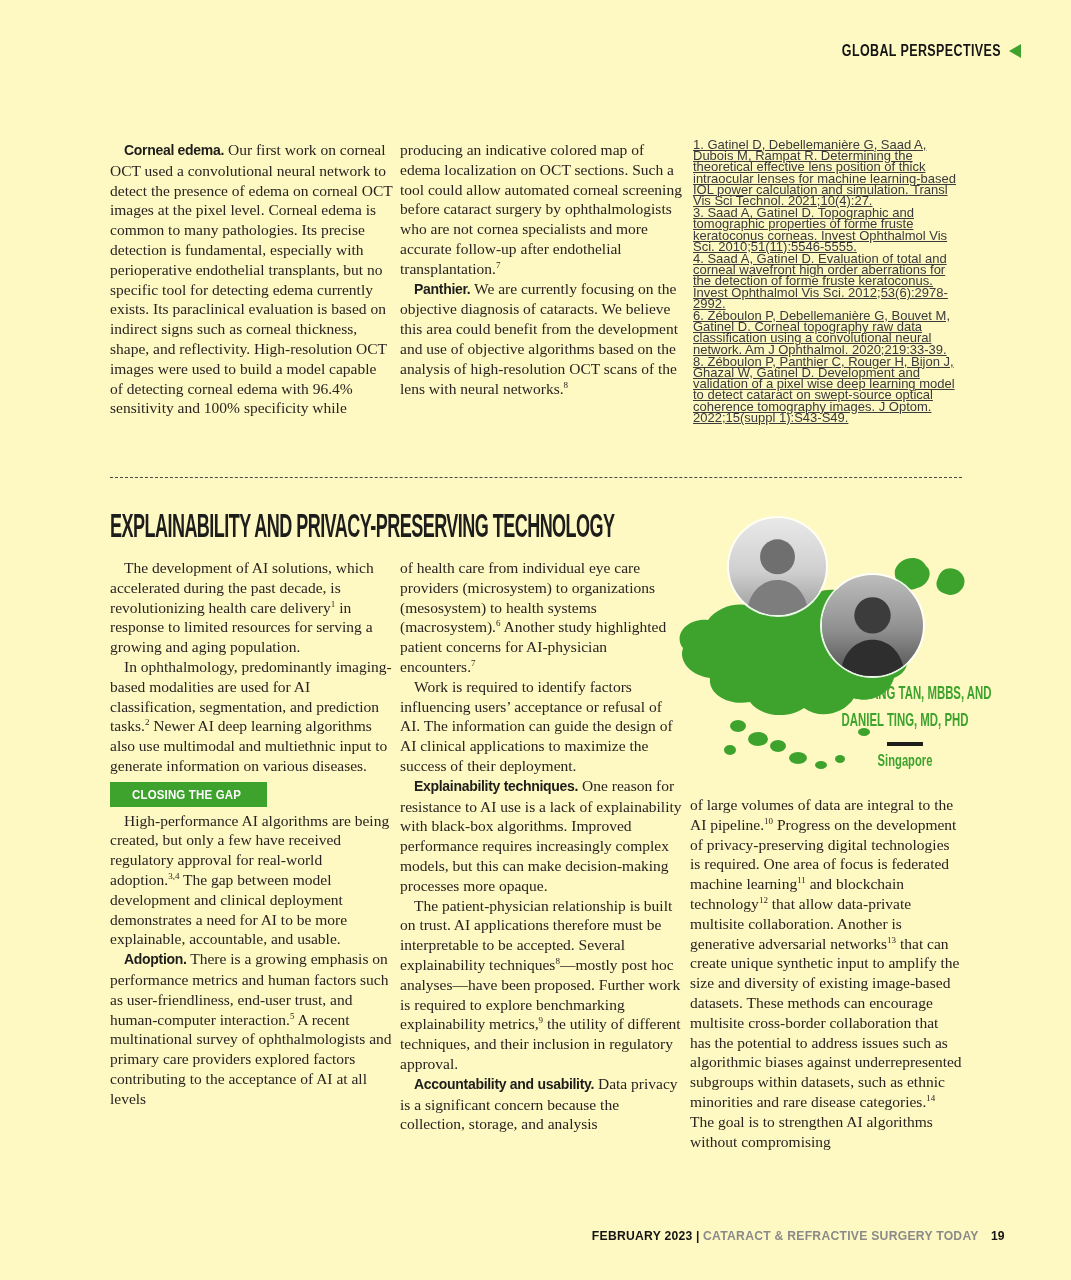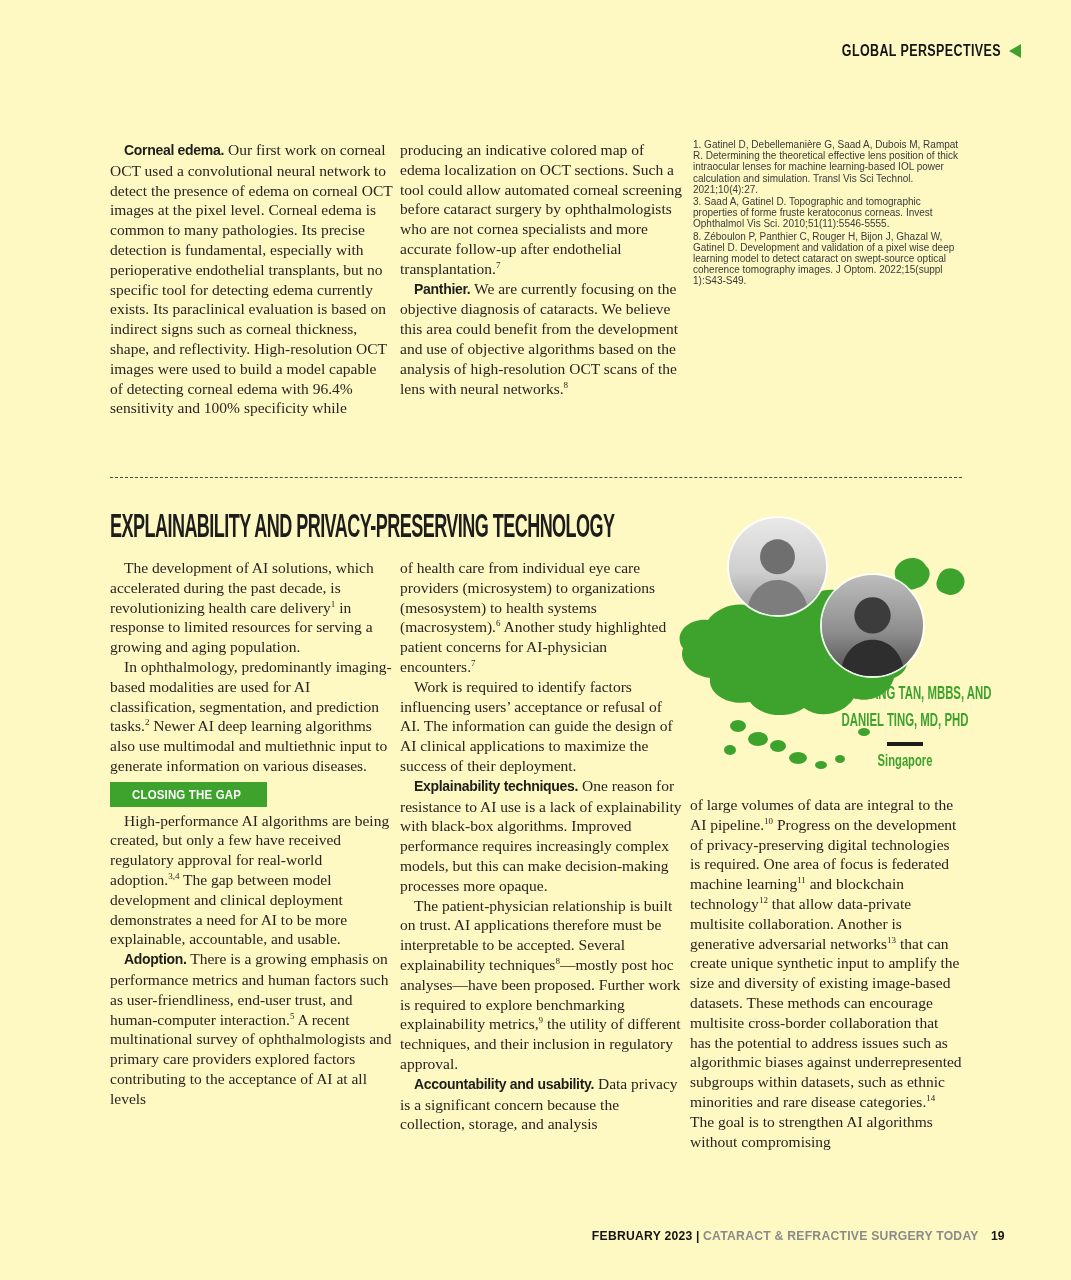--- a/index.html
+++ b/index.html
@@ -28,21 +28,21 @@
   .para{margin:0;}
   .para.ind{text-indent:14px;}
   .runin{
     font-family:"Liberation Sans", sans-serif; font-weight:bold;
     font-size:14px; letter-spacing:-.3px; color:#1d1d1b;
   }
   sup{font-size:9px; line-height:0;}
   
   .refs{position:absolute; left:693px; top:139px; width:268px;
     font-family:"Liberation Sans", sans-serif;
-    font-size:10px; line-height:11.2px; color:#3a3a3a;}
+    font-size:13px; line-height:11.2px; color:#3a3a3a;text-decoration:underline;}
   .refs .ref{margin:0 0 1px 0;}
   
   .dash-divider{position:absolute; left:110px; top:477px; width:852px; border-top:1.5px dashed #4a4a4a;}
   
   .art-title{
     position:absolute; left:110px; top:506px; white-space:nowrap;
     font-family:"Liberation Sans", sans-serif; font-weight:bold;
     font-size:34px; letter-spacing:-1px; color:#1d1d1b;
     transform:scaleX(.53); transform-origin:left center;
   }
@@ -98,20 +98,22 @@
   </div>
 
   <div class="col" style="left:400px; top:140px; width:285px;">
     <p class="para">producing an indicative colored map of edema localization on OCT sections. Such a tool could allow automated corneal screening before cataract surgery by ophthalmologists who are not cornea specialists and more accurate follow-up after endothelial transplantation.<sup>7</sup></p>
     <p class="para ind"><span class="runin">Panthier.</span> We are currently focusing on the objective diagnosis of cataracts. We believe this area could benefit from the development and use of objective algorithms based on the analysis of high-resolution OCT scans of the lens with neural networks.<sup>8</sup></p>
   </div>
 
   <div class="refs">
     <p class="ref">1. Gatinel D, Debellemanière G, Saad A, Dubois M, Rampat R. Determining the theoretical effective lens position of thick intraocular lenses for machine learning-based IOL power calculation and simulation. Transl Vis Sci Technol. 2021;10(4):27.</p>
     <p class="ref">3. Saad A, Gatinel D. Topographic and tomographic properties of forme fruste keratoconus corneas. Invest Ophthalmol Vis Sci. 2010;51(11):5546-5555.</p>
+    <p class="ref">4. Saad A, Gatinel D. Evaluation of total and corneal wavefront high order aberrations for the detection of forme fruste keratoconus. Invest Ophthalmol Vis Sci. 2012;53(6):2978-2992.</p>
+    <p class="ref">6. Zéboulon P, Debellemanière G, Bouvet M, Gatinel D. Corneal topography raw data classification using a convolutional neural network. Am J Ophthalmol. 2020;219:33-39.</p>
     <p class="ref">8. Zéboulon P, Panthier C, Rouger H, Bijon J, Ghazal W, Gatinel D. Development and validation of a pixel wise deep learning model to detect cataract on swept-source optical coherence tomography images. J Optom. 2022;15(suppl 1):S43-S49.</p>
   </div>
 
   <div class="dash-divider"></div>
 
   <div class="art-title">EXPLAINABILITY AND PRIVACY-PRESERVING TECHNOLOGY</div>
 
   <div class="col" style="left:110px; top:558px; width:283px;">
     <p class="para ind">The development of AI solutions, which accelerated during the past decade, is revolutionizing health care delivery<sup>1</sup> in response to limited resources for serving a growing and aging population.</p>
     <p class="para ind">In ophthalmology, predominantly imaging-based modalities are used for AI classification, segmentation, and prediction tasks.<sup>2</sup> Newer AI deep learning algorithms also use multimodal and multiethnic input to generate information on various diseases.</p>

